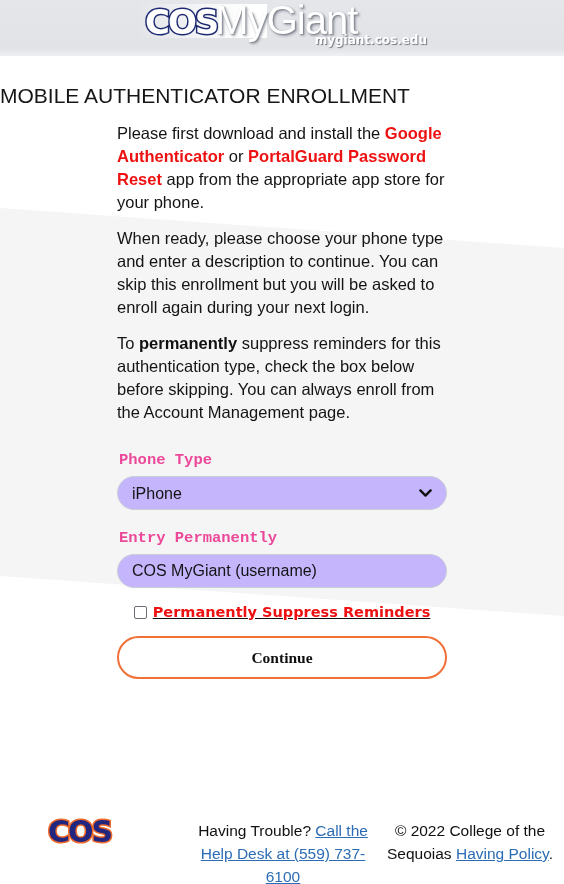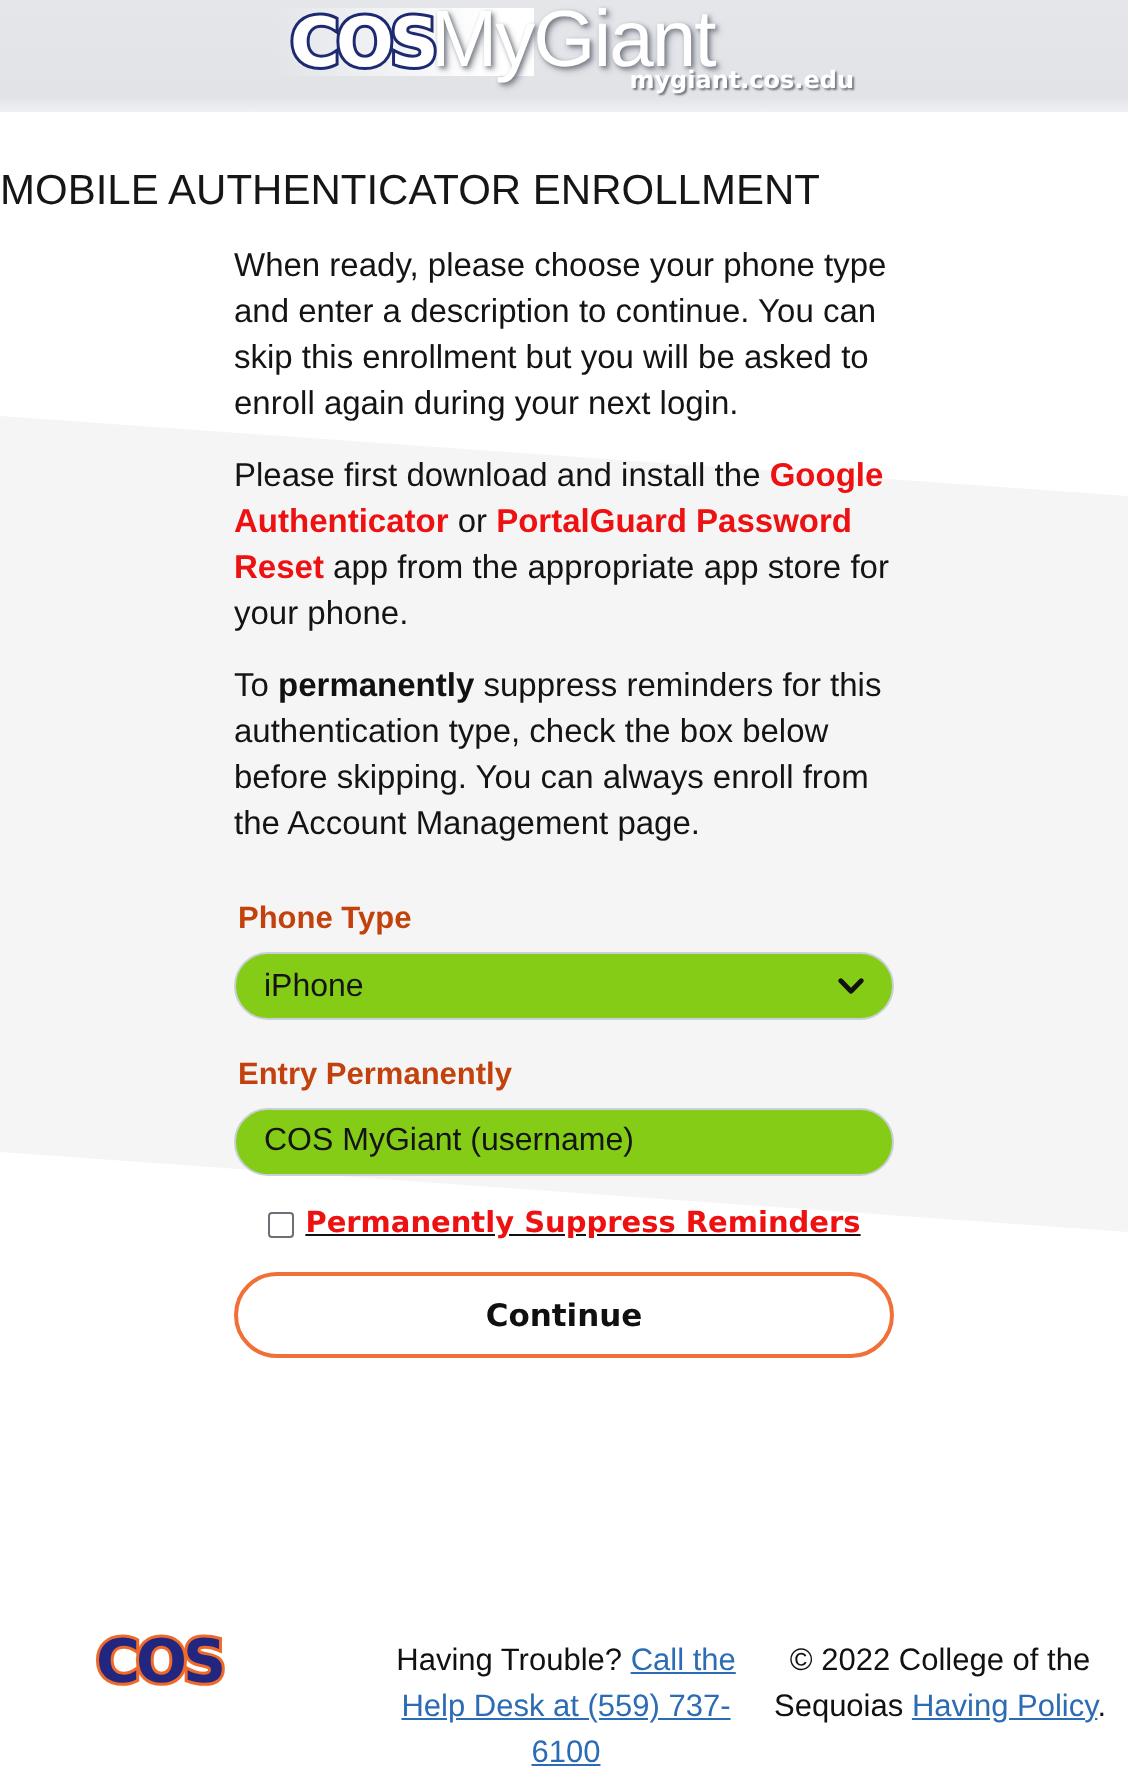--- a/index.html
+++ b/index.html
@@ -118,36 +118,36 @@
   
   #form-block {
     width: 330px;
     margin: 0 auto;
     padding-top: 14px;
   }
   .field-label {
     display: block;
     font-size: 15.5px;
     font-weight: bold;
-    color: #c2410c;
+    color: #ec4899;
     margin: 0 0 7px 2px;
-    font-family: Liberation Sans, sans-serif;
+    font-family: Liberation Mono, monospace;
   }
   .field-gap { height: 19px; }
 
   .select-wrap { position: relative; }
   select.pill, input.pill {
     box-sizing: border-box;
     display: block;
     width: 330px;
     height: 34px;
     padding: 0 14px;
     border: 1px solid #c9cfd6;
     border-radius: 17px;
-    background: #84cc16;
+    background: #c4b5fd;
     font-family: "Liberation Sans", sans-serif;
     font-size: 16px;
     color: #141414;
     outline: none;
     -webkit-appearance: none;
     appearance: none;
   }
   select.pill { padding-right: 34px; cursor: pointer; }
   #select-chevron {
     position: absolute;
@@ -196,21 +196,21 @@
     background: #ffffff;
     border: 2px solid #f07038;
     border-radius: 22px;
     font-family: "DejaVu Sans", sans-serif;
     font-size: 15.5px;
     font-weight: bold;
     color: #101010;
     cursor: pointer;
     padding: 0;
   }
-  #continue-button { margin-top: 16px; }
+  #continue-button { margin-top: 16px; font-family: Liberation Serif, serif; }
   #skip-button { margin-top: 13px; }
 
   
   #footer {
     position: absolute;
     z-index: 2;
     left: 0;
     right: 0;
     top: 800px;
     display: flex;
@@ -262,23 +262,23 @@
     <div id="logo-url">mygiant.cos.edu</div>
   </div>
 </div>
 
 <div id="content">
 
   <h1 id="page-title">MOBILE AUTHENTICATOR ENROLLMENT</h1>
 
   <div id="intro-block">
 
+    <p class="para"><span>Please first download and install the </span><span class="hl-red">Google Authenticator</span><span> or </span><span class="hl-red">PortalGuard Password Reset</span><span> app from the appropriate app store for your phone.</span></p>
+
     <p class="para">When ready, please choose your phone type and enter a description to continue. You can skip this enrollment but you will be asked to enroll again during your next login.</p>
-
-    <p class="para"><span>Please first download and install the </span><span class="hl-red">Google Authenticator</span><span> or </span><span class="hl-red">PortalGuard Password Reset</span><span> app from the appropriate app store for your phone.</span></p>
 
     <p class="para"><span>To </span><span class="hl-bold">permanently</span><span> suppress reminders for this authentication type, check the box below before skipping. You can always enroll from the Account Management page.</span></p>
   </div>
 
   <div id="form-block">
 
     <label class="field-label">Phone Type</label>
     <div class="select-wrap">
       <select class="pill" id="phone-type-select"><option value="iPhone">iPhone</option><option value="Android">Android</option><option value="Other">Other</option></select>
       <span id="select-chevron">

